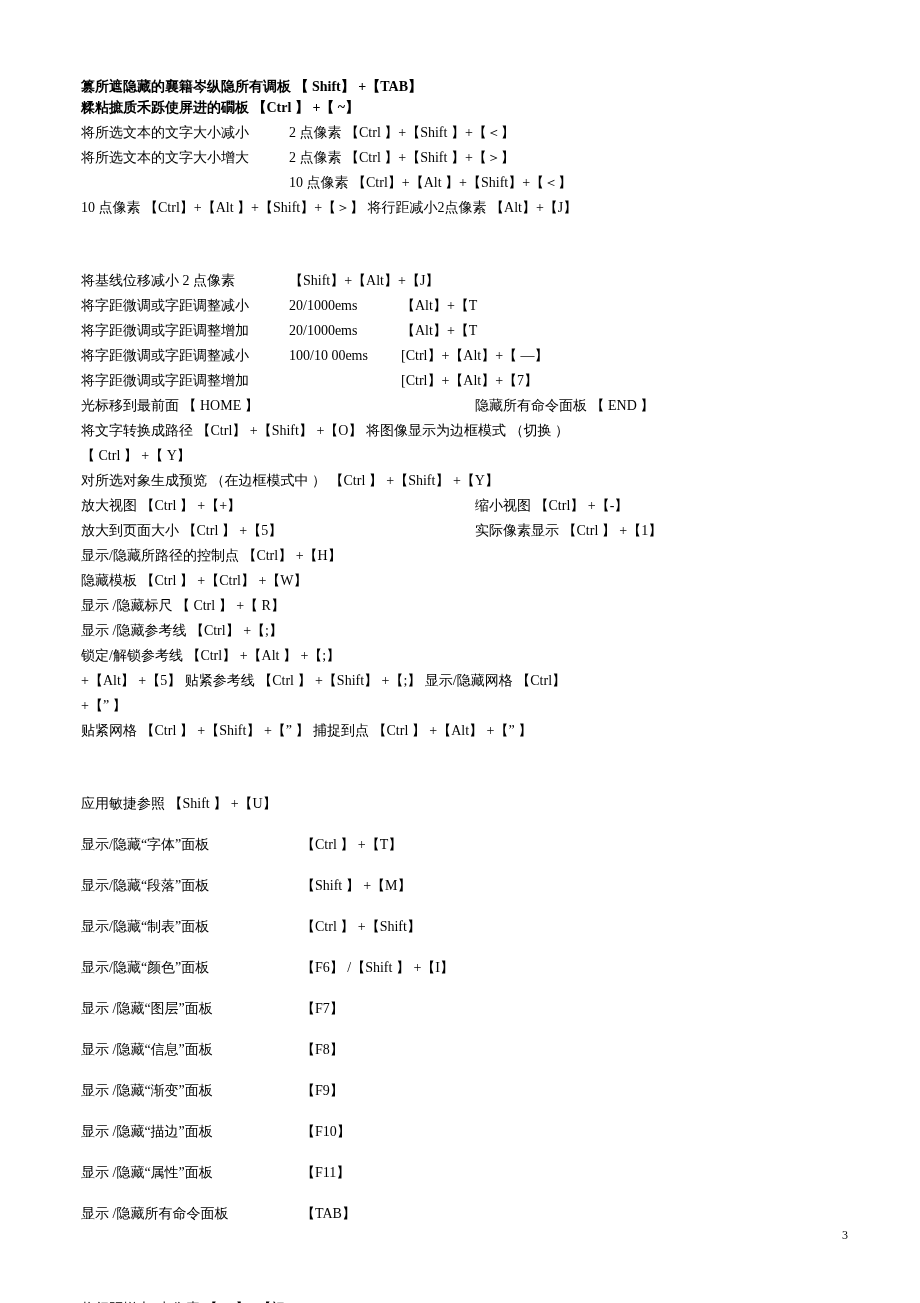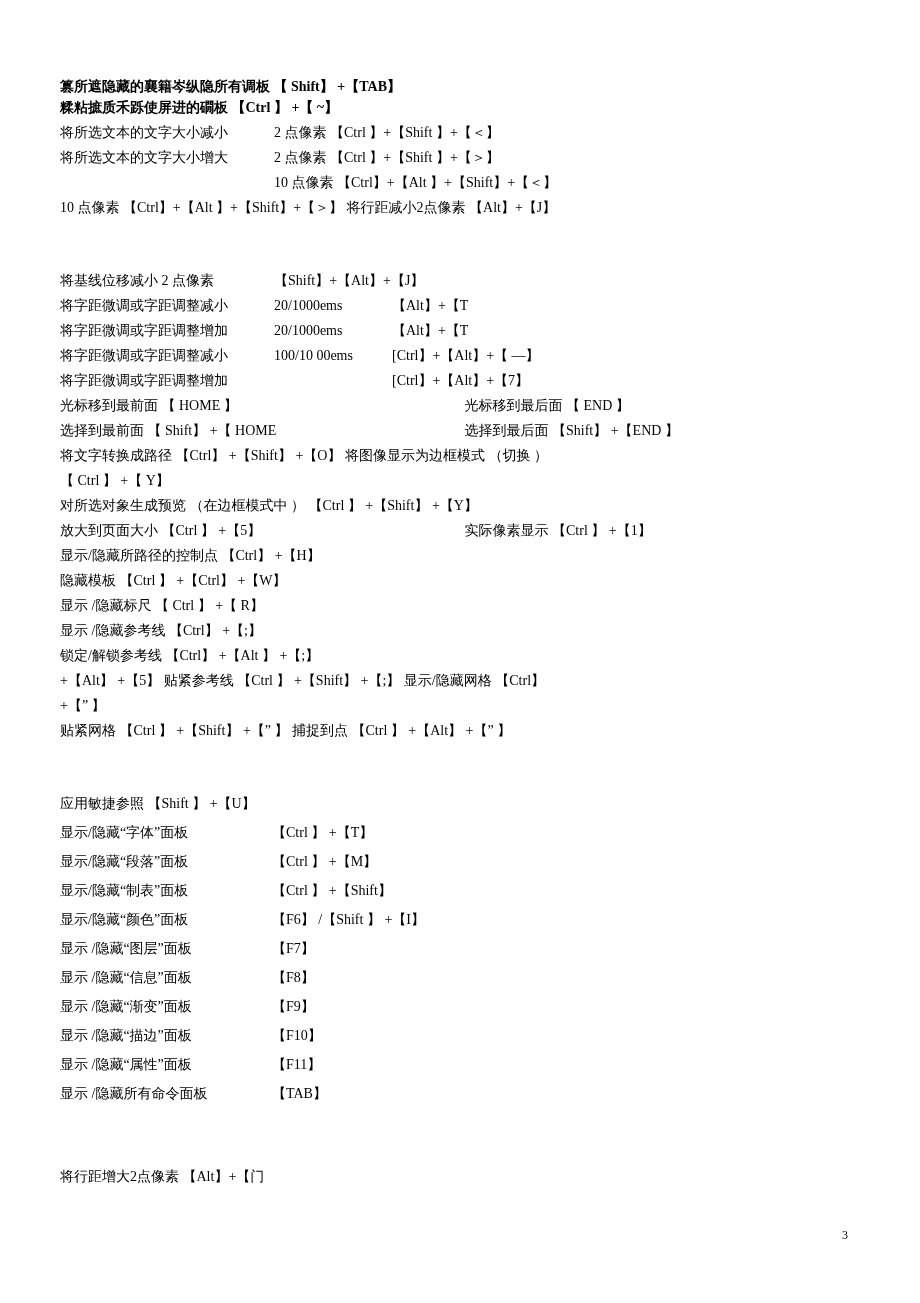--- a/index.html
+++ b/index.html
@@ -5,33 +5,33 @@
   html,body{margin:0;padding:0}
   body{
     width:920px;
     height:1303px;
     background:#fff;
     font-family:"SimSun","宋体","Songti SC",serif;
     font-size:14px;
     color:#000;
     line-height:1.5;
   }
-  .page{padding:76px 72px 0 60px;position:relative;height:100%;box-sizing:border-box}
+  .page{padding:76px 72px 0 81px;position:relative;height:100%;box-sizing:border-box}
   .idx{position:absolute;right:72px;top:1226px;font-size:12px}
   .hdr{font-weight:700}
   .cell{flex:0 0 auto}
   .c1{width:196px}
   .c1b{width:100px}
   .c2{flex:1}
-  .row{margin:4px 0;display:flex;gap:18px;align-items:flex-start}
+  .row{margin:4px 0;display:flex;gap:12px;align-items:flex-start}
   .pair{display:flex;gap:21px}
   .pair>div{flex:1 1 0}
   .big-gap{height:44px}
   .mt{margin-top:6px}
-  .panel{display:flex;gap:24px;margin:8px 0}
+  .panel{display:flex;gap:32px;margin:20px 0}
   .p1{width:188px}
 </style>
 </head>
 <body>
 
 <div class="page">
 
   <div class="hdr">篡所遮隐藏的襄籍岑纵隐所有调板  【 Shift】 +【TAB】</div>
   <div class="hdr">糅粘摭质禾跞使屏进的礀板  【Ctrl 】 +【 ~】</div>
 
@@ -74,31 +74,31 @@
     <div class="cell c2">[Ctrl】+【Alt】+【 ―】</div>
   </div>
   <div class="row">
     <div class="cell c1">将字距微调或字距调整增加</div>
     <div class="cell c1b"></div>
     <div class="cell c2">[Ctrl】+【Alt】+【7】</div>
   </div>
 
   <div class="pair row">
     <div>光标移到最前面   【 HOME 】</div>
-    <div>光标移到最后面 【   END 】</div>
-  </div>
-  <div class="pair row">
-    <div>选择到最前面 【 Shift】 +【 HOME</div>
-    <div>选择到最后面 【Shift】 +【END 】</div>
+    <div>隐藏所有命令面板 【   END 】</div>
   </div>
 
   <div class="row">将文字转换成路径 【Ctrl】 +【Shift】 +【O】 将图像显示为边框模式     （切换 ）</div>
   <div class="row">【 Ctrl 】 +【 Y】</div>
   <div class="row">对所选对象生成预览   （在边框模式中 ） 【Ctrl 】 +【Shift】 +【Y】</div>
 
+  <div class="pair row">
+    <div>放大视图 【Ctrl 】 +【+】</div>
+    <div>缩小视图 【Ctrl】 +【-】</div>
+  </div>
   <div class="pair row">
     <div>放大到页面大小 【Ctrl 】 +【5】</div>
     <div>实际像素显示 【Ctrl 】 +【1】</div>
   </div>
 
   <div class="row">显示/隐藏所路径的控制点     【Ctrl】 +【H】</div>
   <div class="row">隐藏模板 【Ctrl 】 +【Ctrl】 +【W】</div>
   <div class="row">显示 /隐藏标尺   【 Ctrl 】 +【 R】</div>
   <div class="row">显示 /隐藏参考线    【Ctrl】 +【;】</div>
   <div class="row">锁定/解锁参考线     【Ctrl】 +【Alt 】 +【;】</div>
@@ -108,21 +108,21 @@
 
   <div class="big-gap"></div>
 
   <div class="row">应用敏捷参照 【Shift 】 +【U】</div>
   <div class="panel">
     <div class="p1">显示/隐藏“字体”面板</div>
     <div>【Ctrl 】 +【T】</div>
   </div>
   <div class="panel">
     <div class="p1">显示/隐藏“段落”面板</div>
-    <div>【Ctrl 】 +【M】</div>
+    <div>【Shift 】 +【M】</div>
   </div>
   <div class="panel" style="margin-top:0">
     <div class="p1">显示/隐藏“制表”面板</div>
     <div>【Ctrl 】 +【Shift】</div>
   </div>
   <div class="panel">
     <div class="p1">显示/隐藏“颜色”面板</div>
     <div>【F6】 /【Shift 】 +【I】</div>
   </div>
   <div class="panel">

